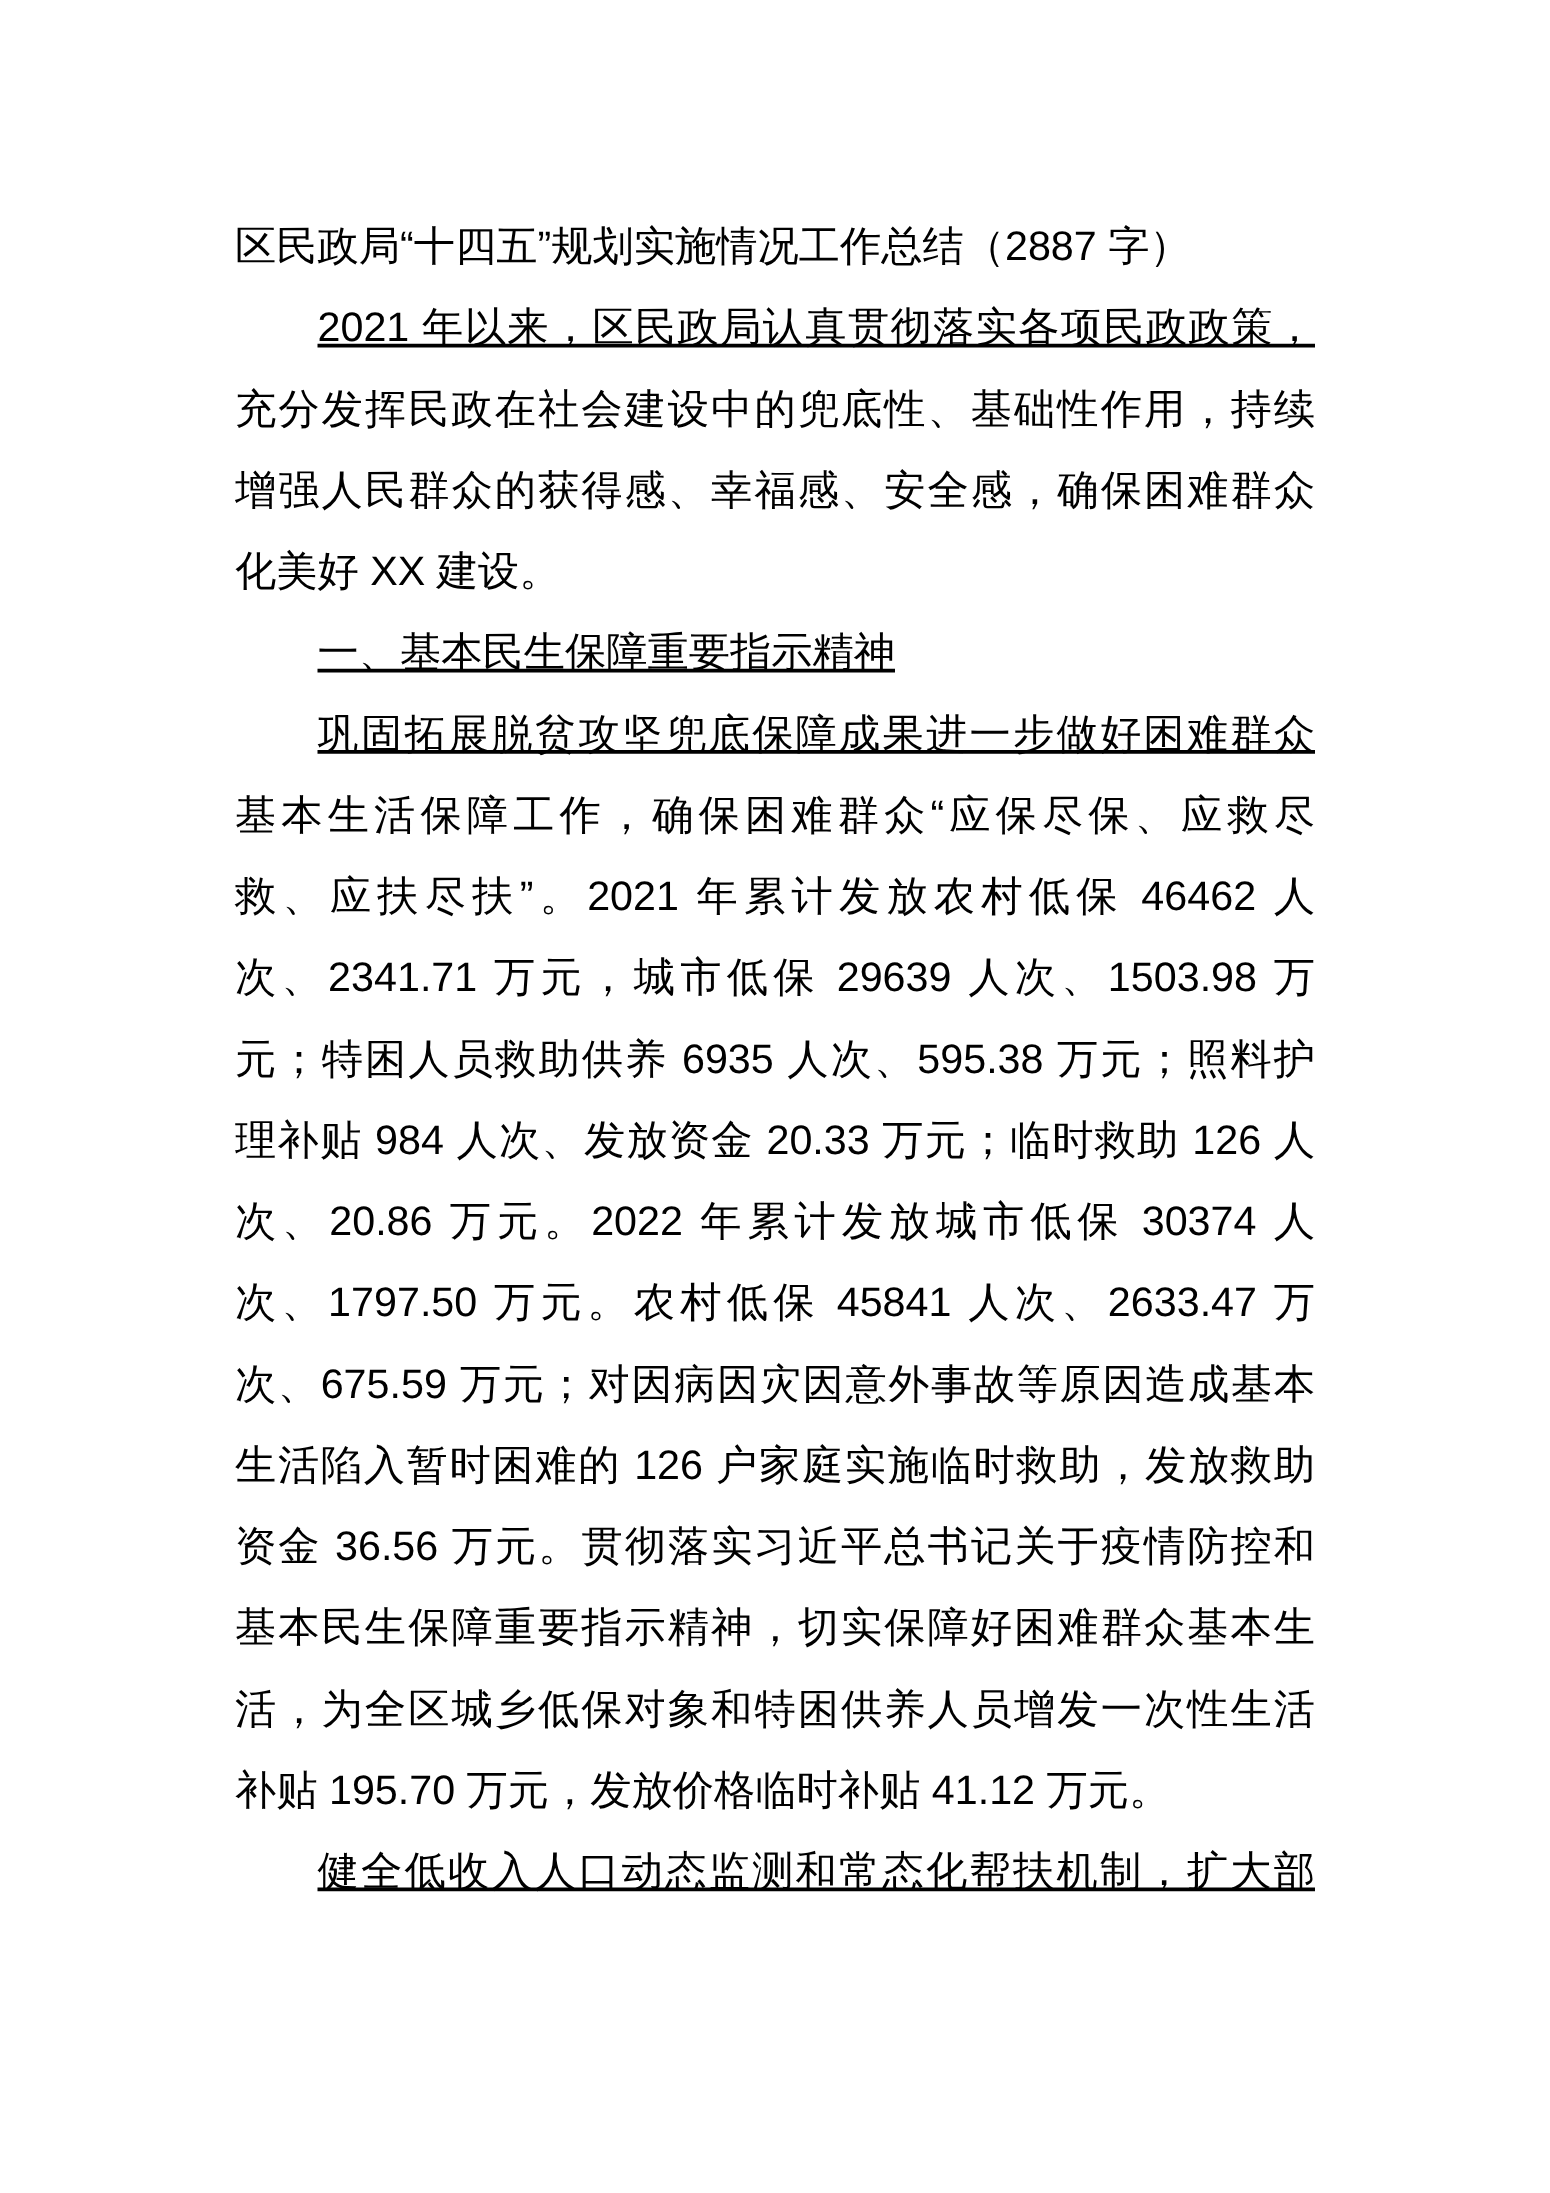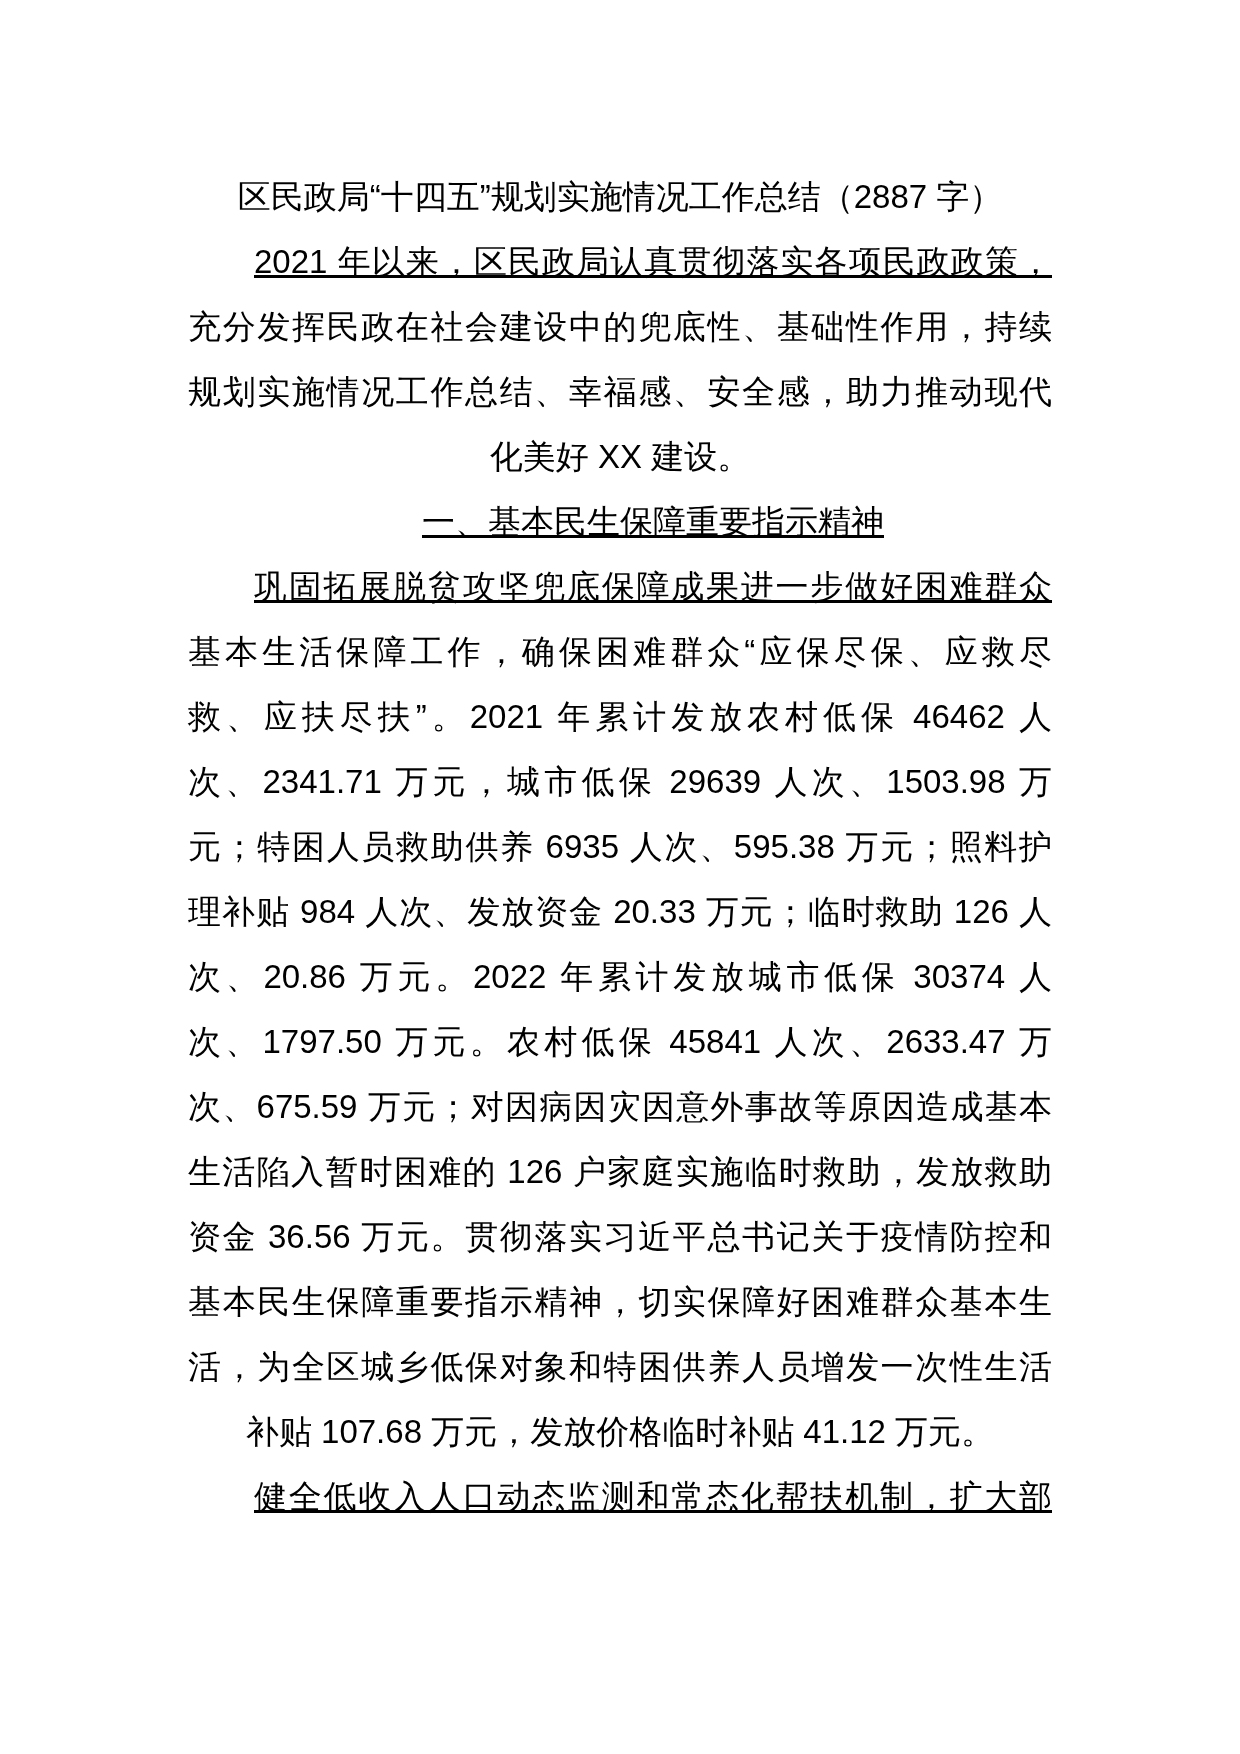--- a/index.html
+++ b/index.html
@@ -14,53 +14,53 @@
     background: #ffffff;
     box-sizing: border-box;
     padding: 164px 188px 0 188px;
     overflow: hidden;
   }
   .line {
     font-family: "Liberation Sans", sans-serif;
     font-size: 33px;
     line-height: 65px;
     color: #000000;
-    text-align: center;
+    text-align: left;
     white-space: normal;
   }
   .line.indent {
     text-indent: 66px;
     text-decoration: underline;
   }
   .line.fill {
     text-align: justify;
     text-align-last: justify;
     text-justify: inter-ideograph;
   }
 </style>
 </head>
 <body>
 
 <div class="page">
   <div id="lines-container">
       <div class="line">区民政局“十四五”规划实施情况工作总结（2887 字）</div>
       <div class="line indent fill">2021 年以来，区民政局认真贯彻落实各项民政政策，</div>
       <div class="line fill">充分发挥民政在社会建设中的兜底性、基础性作用，持续</div>
-      <div class="line fill">规划实施情况工作总结、幸福感、安全感，助力推动现代</div>
+      <div class="line fill">增强人民群众的获得感、幸福感、安全感，确保困难群众</div>
       <div class="line">化美好 XX 建设。</div>
       <div class="line indent">一、基本民生保障重要指示精神</div>
       <div class="line indent fill">巩固拓展脱贫攻坚兜底保障成果进一步做好困难群众</div>
       <div class="line fill">基本生活保障工作，确保困难群众“应保尽保、应救尽</div>
       <div class="line fill">救、应扶尽扶”。2021 年累计发放农村低保 46462 人</div>
       <div class="line fill">次、2341.71 万元，城市低保 29639 人次、1503.98 万</div>
       <div class="line fill">元；特困人员救助供养 6935 人次、595.38 万元；照料护</div>
       <div class="line fill">理补贴 984 人次、发放资金 20.33 万元；临时救助 126 人</div>
       <div class="line fill">次、20.86 万元。2022 年累计发放城市低保 30374 人</div>
       <div class="line fill">次、1797.50 万元。农村低保 45841 人次、2633.47 万</div>
       <div class="line fill">次、675.59 万元；对因病因灾因意外事故等原因造成基本</div>
       <div class="line fill">生活陷入暂时困难的 126 户家庭实施临时救助，发放救助</div>
       <div class="line fill">资金 36.56 万元。贯彻落实习近平总书记关于疫情防控和</div>
       <div class="line fill">基本民生保障重要指示精神，切实保障好困难群众基本生</div>
       <div class="line fill">活，为全区城乡低保对象和特困供养人员增发一次性生活</div>
-      <div class="line">补贴 107.68 万元，发放价格临时补贴 41.12 万元。</div>
+      <div class="line">补贴 195.70 万元，发放价格临时补贴 41.12 万元。</div>
       <div class="line indent fill">健全低收入人口动态监测和常态化帮扶机制，扩大部</div>
     </div>
 </div>
 
 </body></html>

